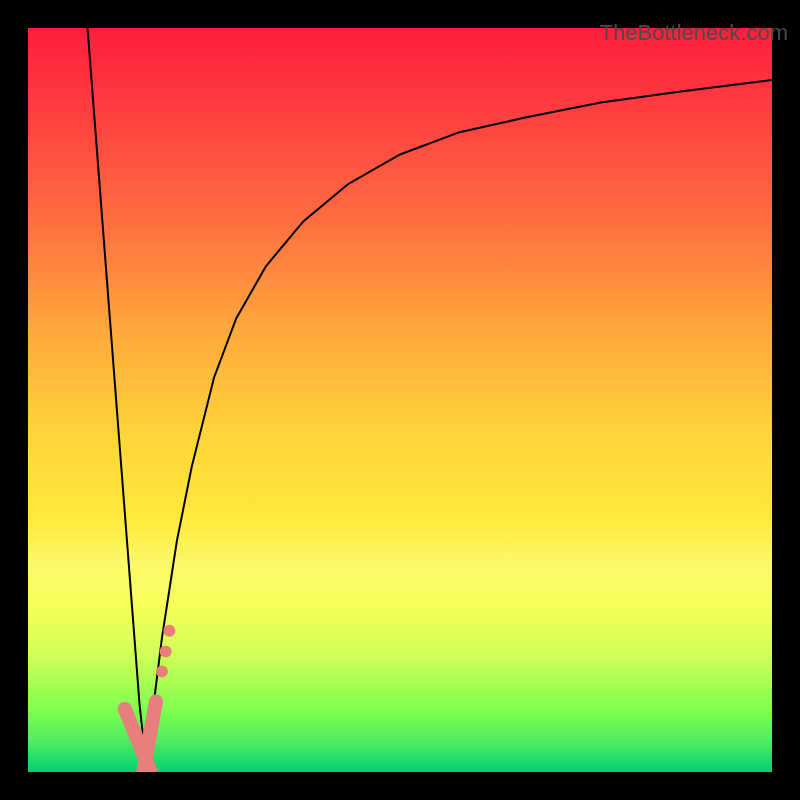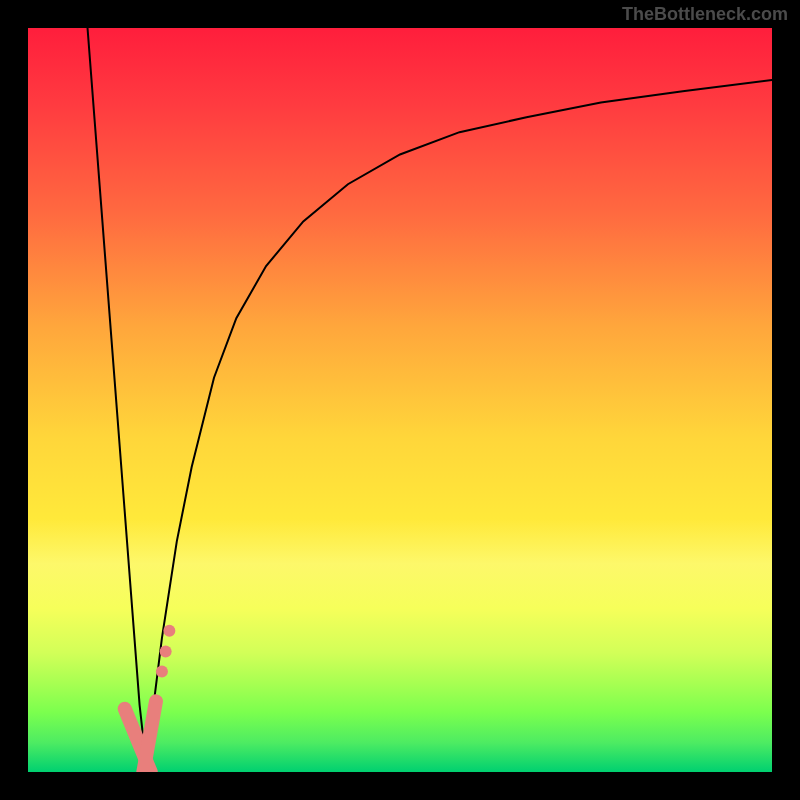--- a/index.html
+++ b/index.html
@@ -35,25 +35,25 @@
       #f6ff5a 78%,
       #d2ff58 84%,
       #a8ff52 88%,
       #7bff4e 92%,
       #4eec62 96%,
       #00d070 100%
     );
   }
   .watermark {
     position: absolute;
-    top: 4px;
+    top: 20px;
     right: 12px;
     font-family: Arial, Helvetica, sans-serif;
-    font-size: 18px;
-    font-weight: 700;
+    font-size: 22px;
+    font-weight: 400;
     color: #4b4b4b;
     user-select: none;
   }
   svg {
     position: absolute;
     left: 0;
     top: 0;
   }
   .curve {
     fill: none;

